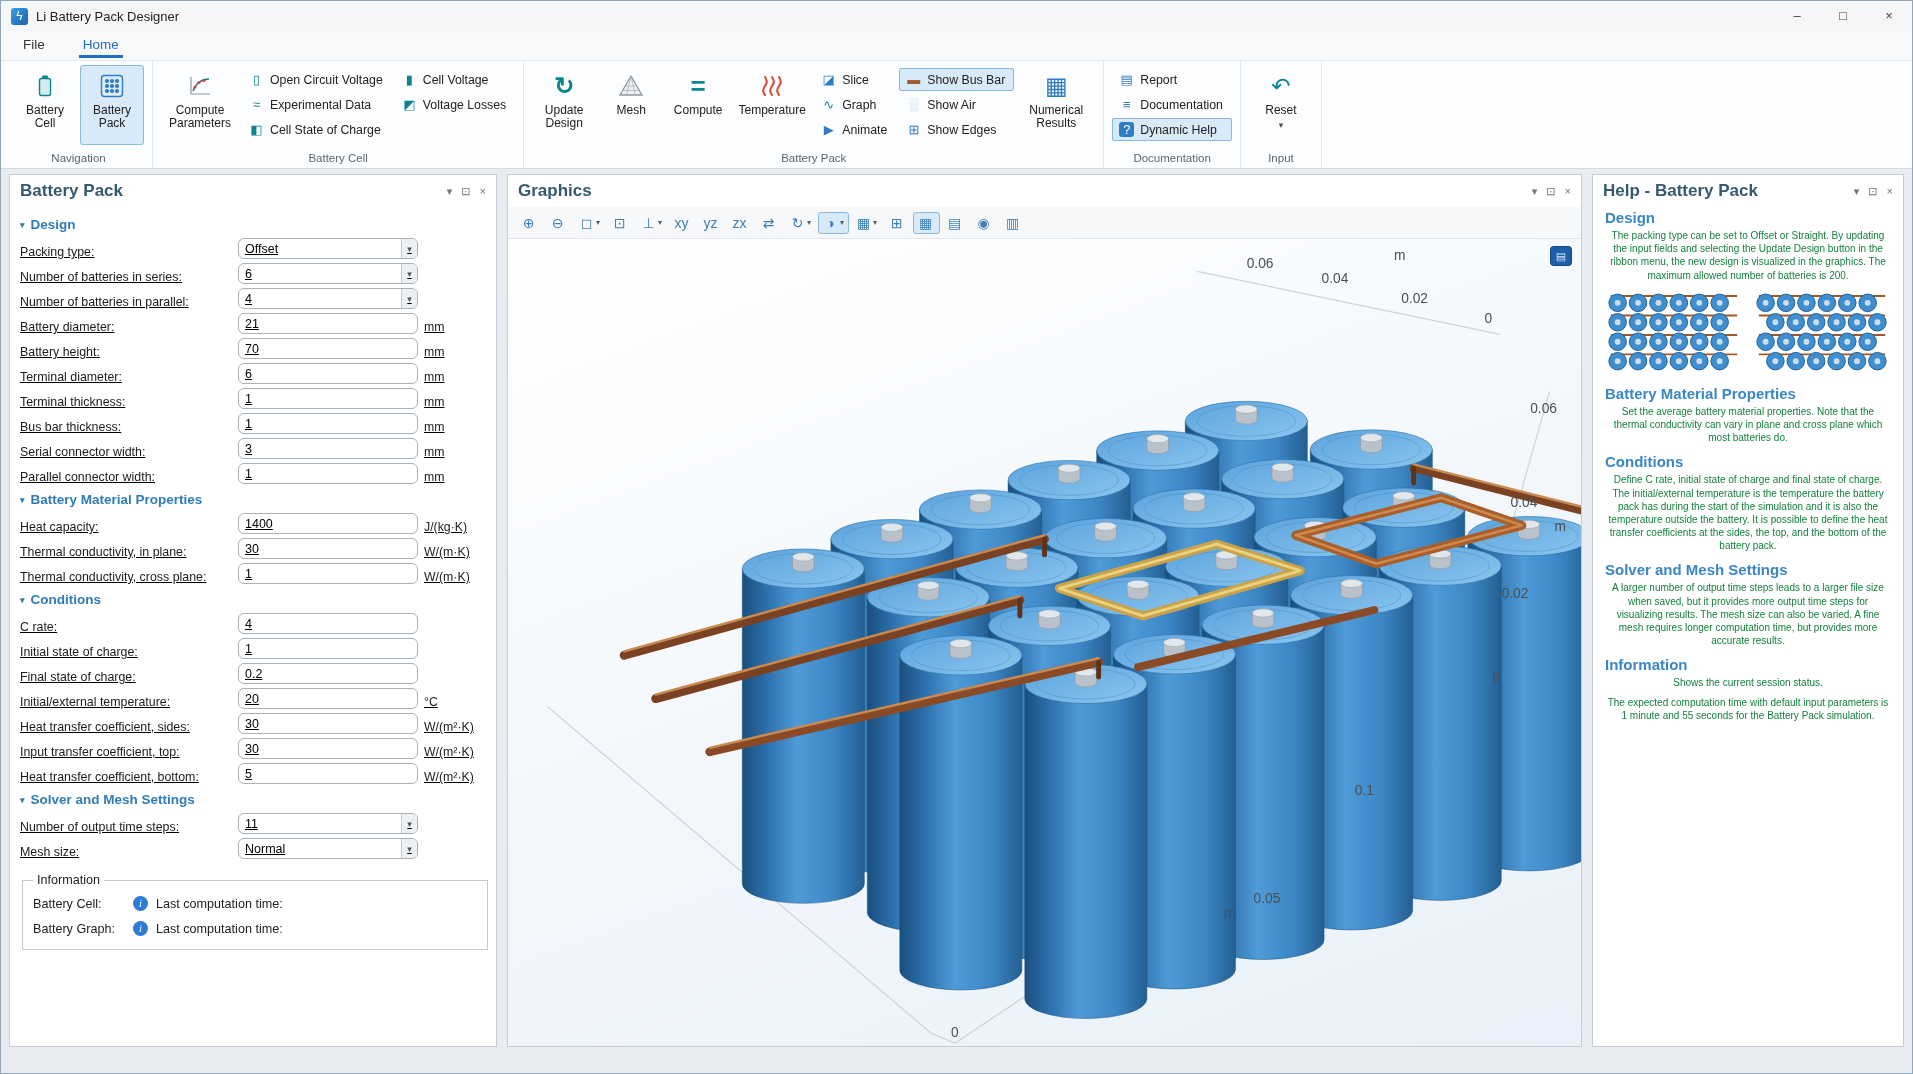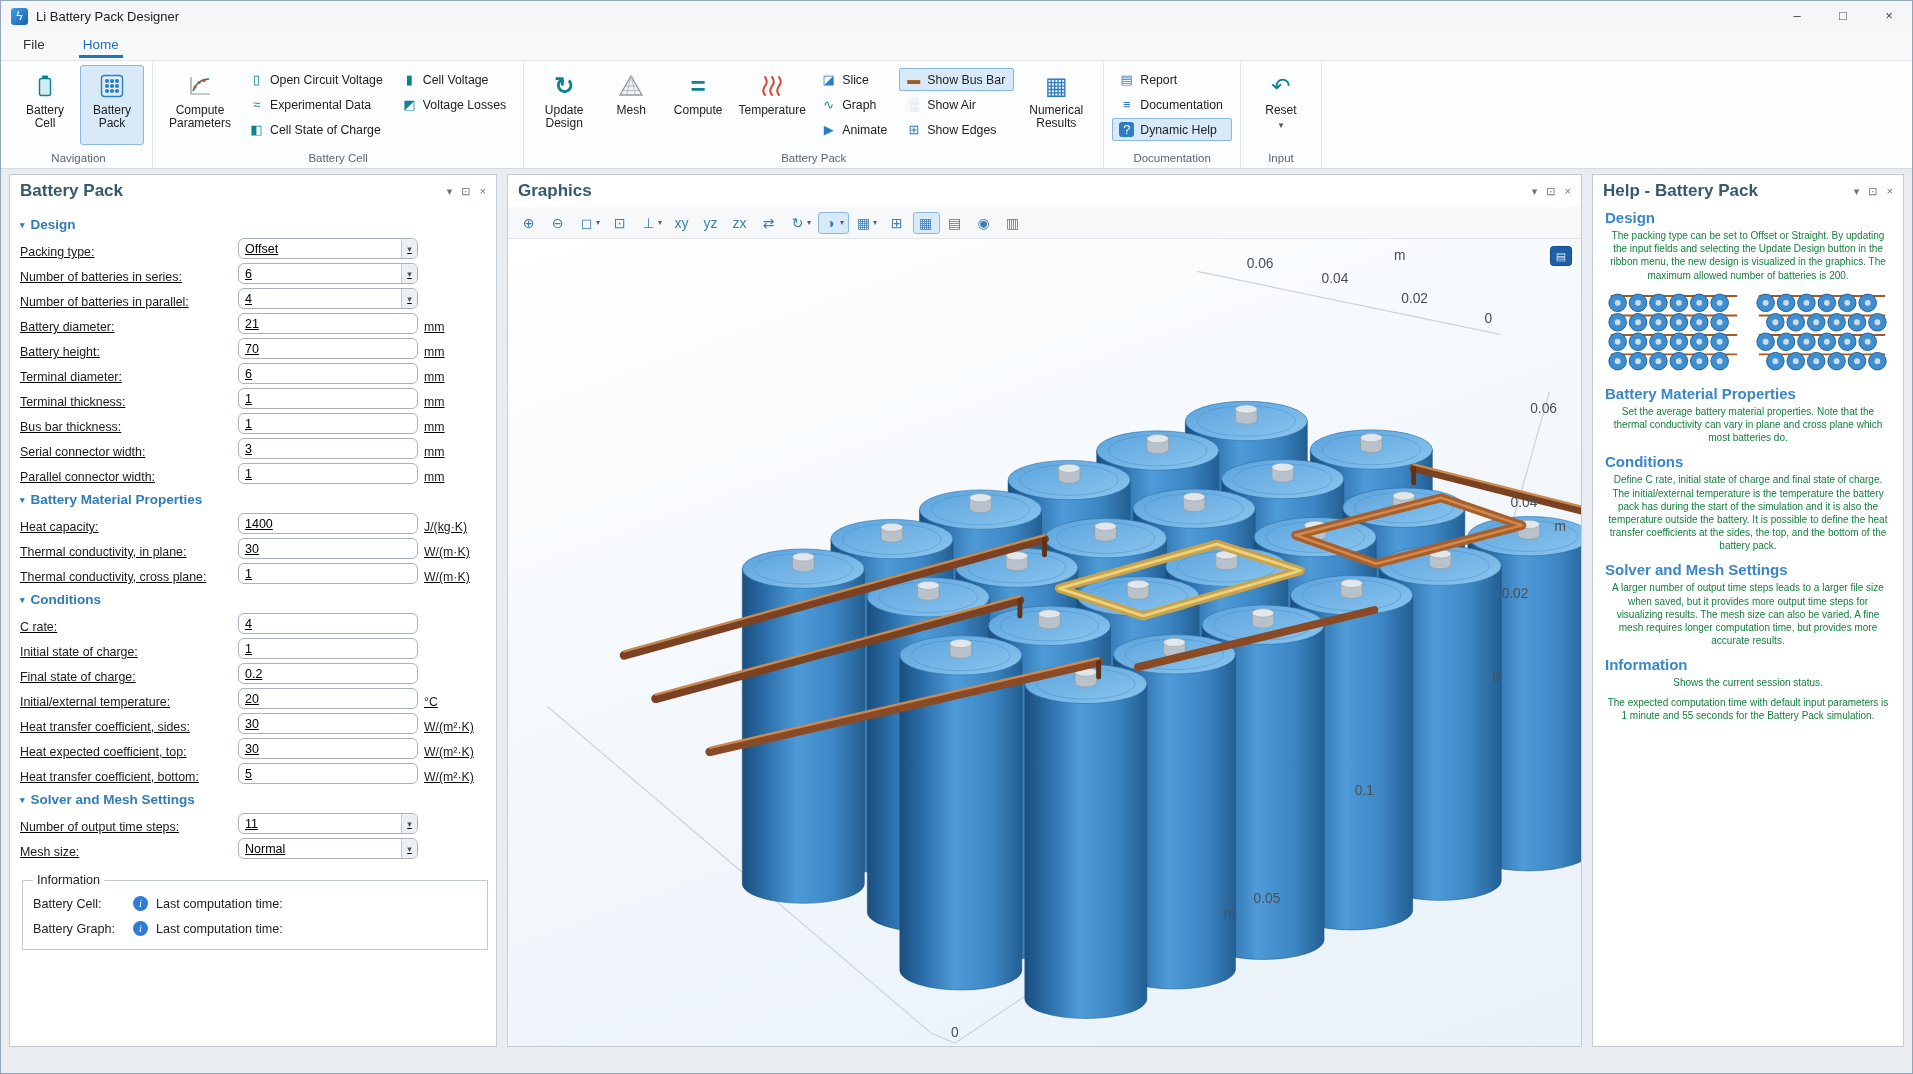--- a/index.html
+++ b/index.html
@@ -497,21 +497,21 @@
               <div class="form-row">
                 <span class="fr-label">Heat transfer coefficient, sides:</span>
                 <div class="fr-field text">
                   <span class="fr-value">30</span>
 
                 </div>
                 <span class="fr-unit">W/(m²·K)</span>
               </div>
 
               <div class="form-row">
-                <span class="fr-label">Heat expected coefficient, top:</span>
+                <span class="fr-label">Input transfer coefficient, top:</span>
                 <div class="fr-field text">
                   <span class="fr-value">30</span>
 
                 </div>
                 <span class="fr-unit">W/(m²·K)</span>
               </div>
 
               <div class="form-row">
                 <span class="fr-label">Heat transfer coefficient, bottom:</span>
                 <div class="fr-field text">

